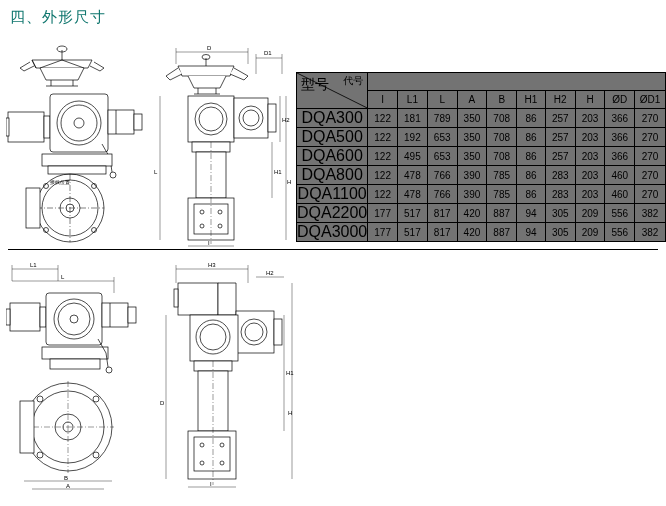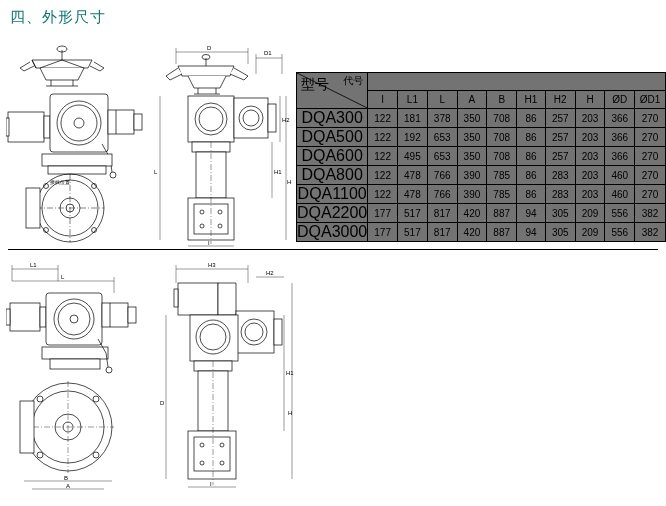--- a/index.html
+++ b/index.html
@@ -259,21 +259,21 @@
         <td class="val-col">H</td>
         <td class="val-col">ØD</td>
         <td class="val-col">ØD1</td>
       </tr>
     </thead>
     <tbody>
       <tr>
         <td class="model-col">DQA300</td>
         <td>122</td>
         <td>181</td>
-        <td>378</td>
+        <td>789</td>
         <td>350</td>
         <td>708</td>
         <td>86</td>
         <td>257</td>
         <td>203</td>
         <td>366</td>
         <td>270</td>
       </tr>
       <tr>
         <td class="model-col">DQA500</td>

